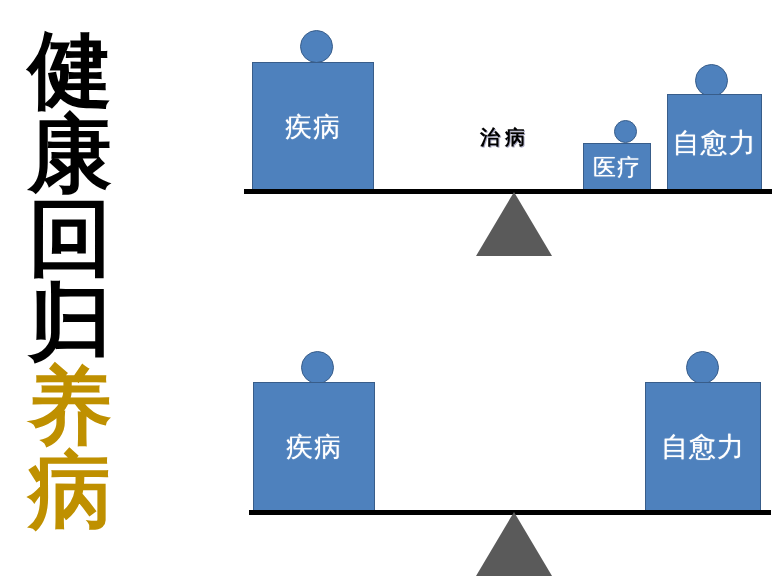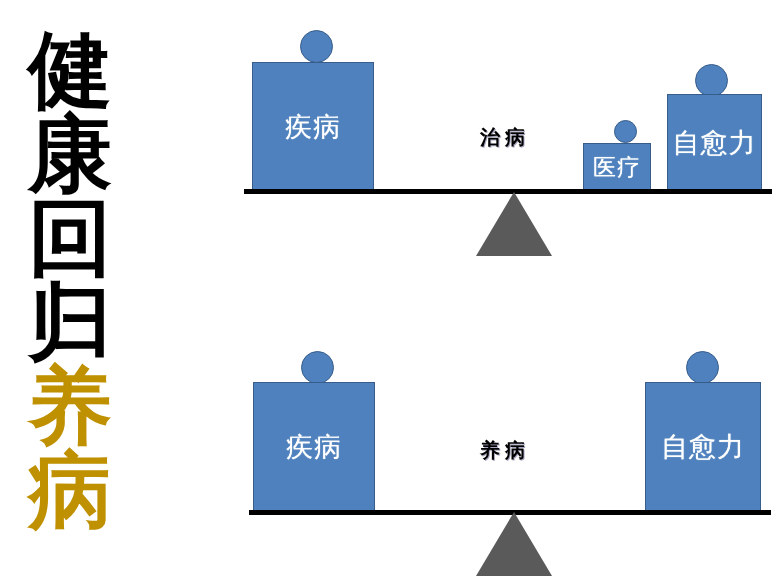--- a/index.html
+++ b/index.html
@@ -144,20 +144,19 @@
     <div class="knob" style="left:301px; top:351px; width:33px; height:33px;"></div>
     <div class="weight" style="left:253px; top:382px; width:122px; height:130px;">
       <span class="wlabel">疾病</span>
     </div>
 
     <div class="knob" style="left:686px; top:351px; width:33px; height:33px;"></div>
     <div class="weight" style="left:645px; top:382px; width:116px; height:130px;">
       <span class="wlabel">自愈力</span>
     </div>
 
-    <div class="center-label" style="left:480px; top:437px;">养病</div>
 
     <div class="beam" style="left:249px; top:510px; width:522px;"></div>
 
     <div class="pivot" style="left:476px; top:512px;"></div>
   </div>
 
 </div>
 
 </body></html>

